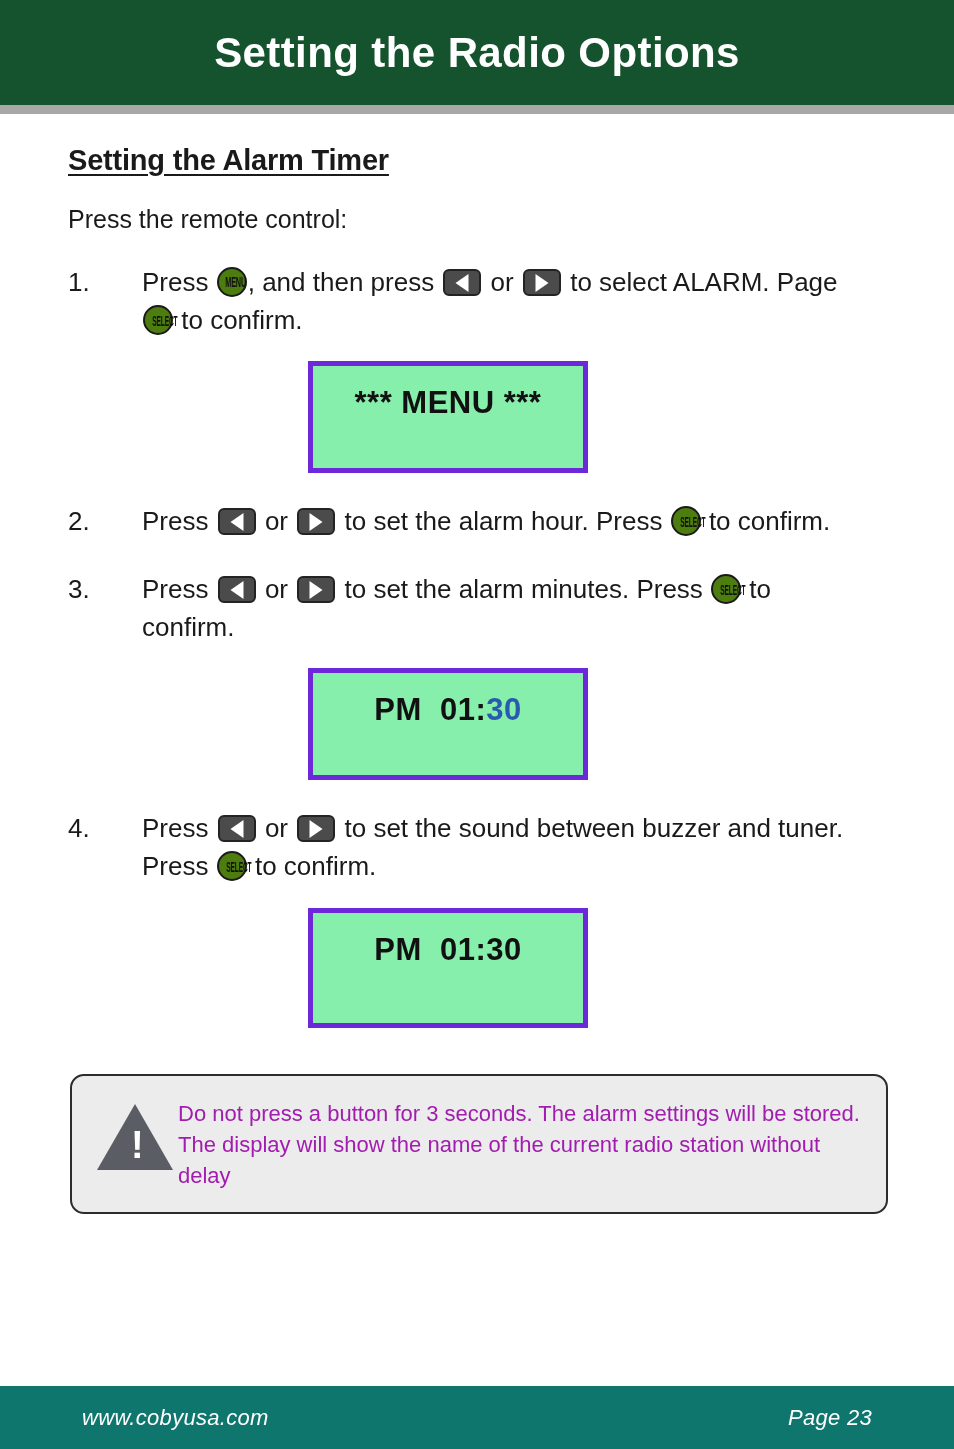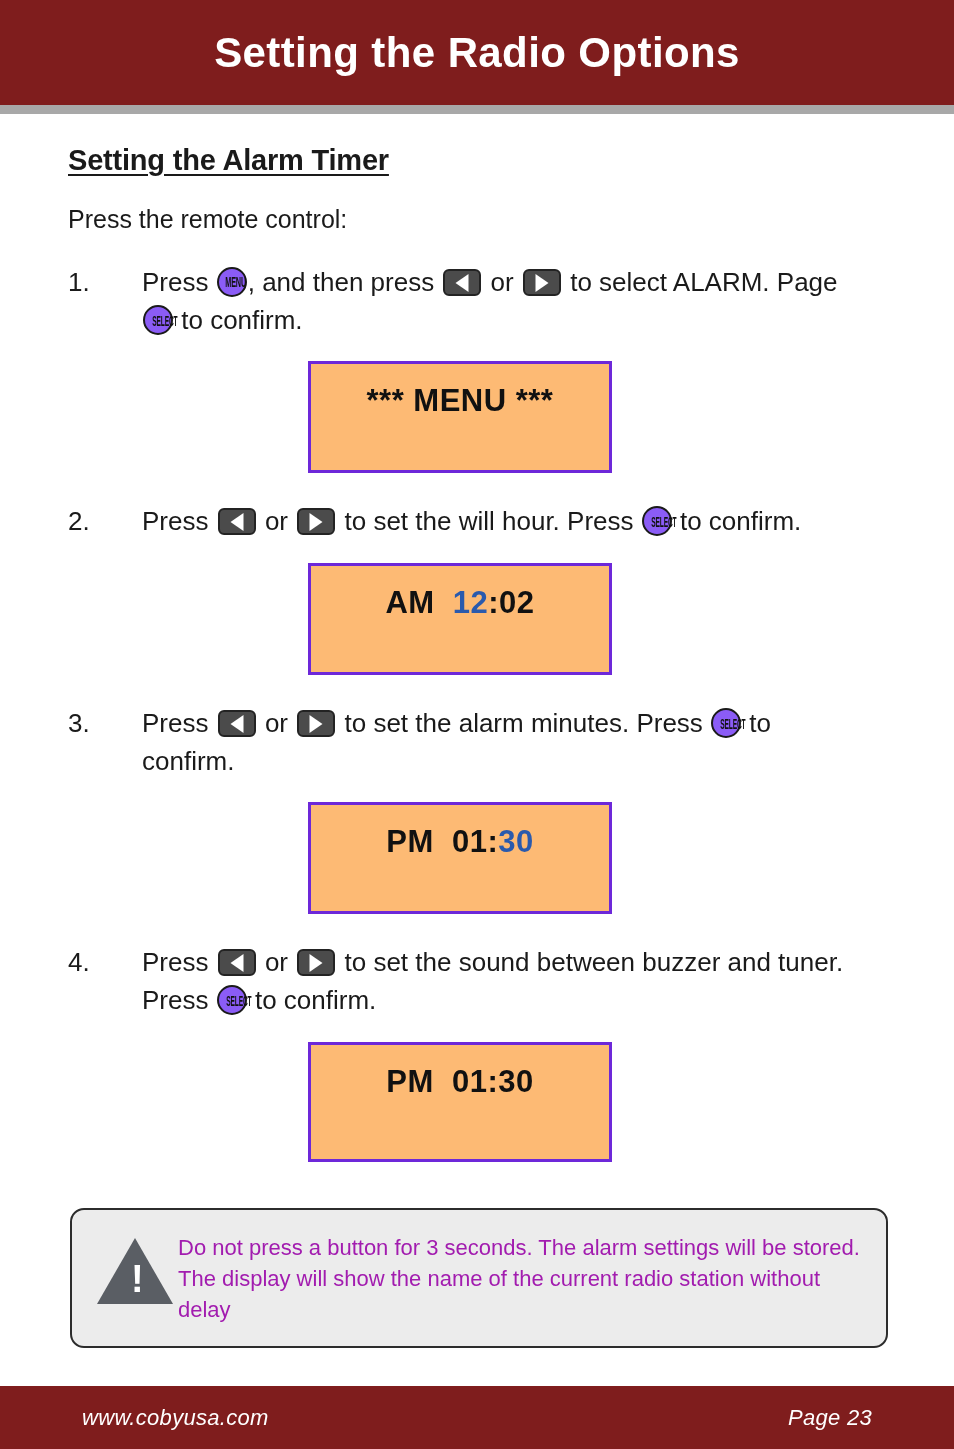--- a/index.html
+++ b/index.html
@@ -13,21 +13,21 @@
     font-family: "Liberation Sans", sans-serif;
     color: #1a1a1a;
     position: relative;
     overflow: hidden;
   }
 
   
   .page-header {
     width: 954px;
     height: 105px;
-    background: #7f1d1d;
+    background: #14532d;
     display: flex;
     align-items: center;
     justify-content: center;
     box-sizing: border-box;
   }
   .page-header-title {
     color: #ffffff;
     font-size: 42px;
     font-weight: bold;
     letter-spacing: 0.4px;
@@ -80,21 +80,21 @@
     flex: 1 1 auto;
     padding-right: 30px;
   }
 
   
   .key-round {
     display: inline-block;
     width: 30px;
     height: 30px;
     border-radius: 50%;
-    background: #8b5cf6;
+    background: #4d7c0f;
     border: 2.5px solid #1a1a1a;
     box-sizing: border-box;
     vertical-align: -6px;
     position: relative;
     text-align: center;
     margin: 0 1px;
   }
   .key-round span {
     position: absolute;
     left: 0;
@@ -134,26 +134,26 @@
     width: 0;
     height: 0;
     border-top: 9px solid transparent;
     border-bottom: 9px solid transparent;
   }
   .key-arrow.left::after  { border-right: 13px solid #ffffff; }
   .key-arrow.right::after { border-left: 13px solid #ffffff; }
 
   
   .lcd {
-    width: 304px;
+    width: 280px;
     margin-left: 240px;
     margin-top: 22px;
-    border: 3px solid #6d28d9;
-    box-sizing: border-box;
-    background: #fdba74;
+    border: 5px solid #6d28d9;
+    box-sizing: border-box;
+    background: #86efac;
     text-align: center;
     padding: 16px 0 0 0;
   }
   .lcd-h112 { height: 112px; }
   .lcd-h120 { height: 120px; }
   .lcd-line {
     font-size: 31px;
     font-weight: bold;
     line-height: 1.36;
     letter-spacing: 0.5px;
@@ -210,21 +210,21 @@
     padding-top: 2px;
   }
 
   
   .page-footer {
     position: absolute;
     left: 0;
     bottom: 0;
     width: 954px;
     height: 63px;
-    background: #7f1d1d;
+    background: #0f766e;
     display: flex;
     align-items: center;
     justify-content: space-between;
     padding: 0 82px;
     box-sizing: border-box;
     gap: 12px;
   }
   .footer-text {
     color: #ffffff;
     font-size: 22px;
@@ -249,26 +249,23 @@
     <div class="step-num">1.</div>
     <div class="step-text"><span>Press </span><span class="key-round"><span>MENU</span></span><span>, and then press </span><span class="key-arrow left"></span><span> or </span><span class="key-arrow right"></span><span> to select ALARM. Page </span><span class="key-round sel"><span>SELECT</span></span><span> to confirm.</span></div>
   </div>
 
   <div class="lcd lcd-h112">
     <div class="lcd-line">*** MENU ***</div>
   </div>
 
   <div class="step">
     <div class="step-num">2.</div>
-    <div class="step-text"><span>Press </span><span class="key-arrow left"></span><span> or </span><span class="key-arrow right"></span><span> to set the will hour. Press </span><span class="key-round sel"><span>SELECT</span></span><span> to confirm.</span></div>
-  </div>
-
-  <div class="lcd lcd-h112">
-    <div class="lcd-line"><span>AM  </span><span class="lcd-hl">12</span><span>:02</span></div>
-  </div>
+    <div class="step-text"><span>Press </span><span class="key-arrow left"></span><span> or </span><span class="key-arrow right"></span><span> to set the alarm hour. Press </span><span class="key-round sel"><span>SELECT</span></span><span> to confirm.</span></div>
+  </div>
+
 
   <div class="step">
     <div class="step-num">3.</div>
     <div class="step-text"><span>Press </span><span class="key-arrow left"></span><span> or </span><span class="key-arrow right"></span><span> to set the alarm minutes. Press </span><span class="key-round sel"><span>SELECT</span></span><span> to confirm.</span></div>
   </div>
 
   <div class="lcd lcd-h112">
     <div class="lcd-line"><span>PM  01:</span><span class="lcd-hl">30</span><span></span></div>
   </div>
 

